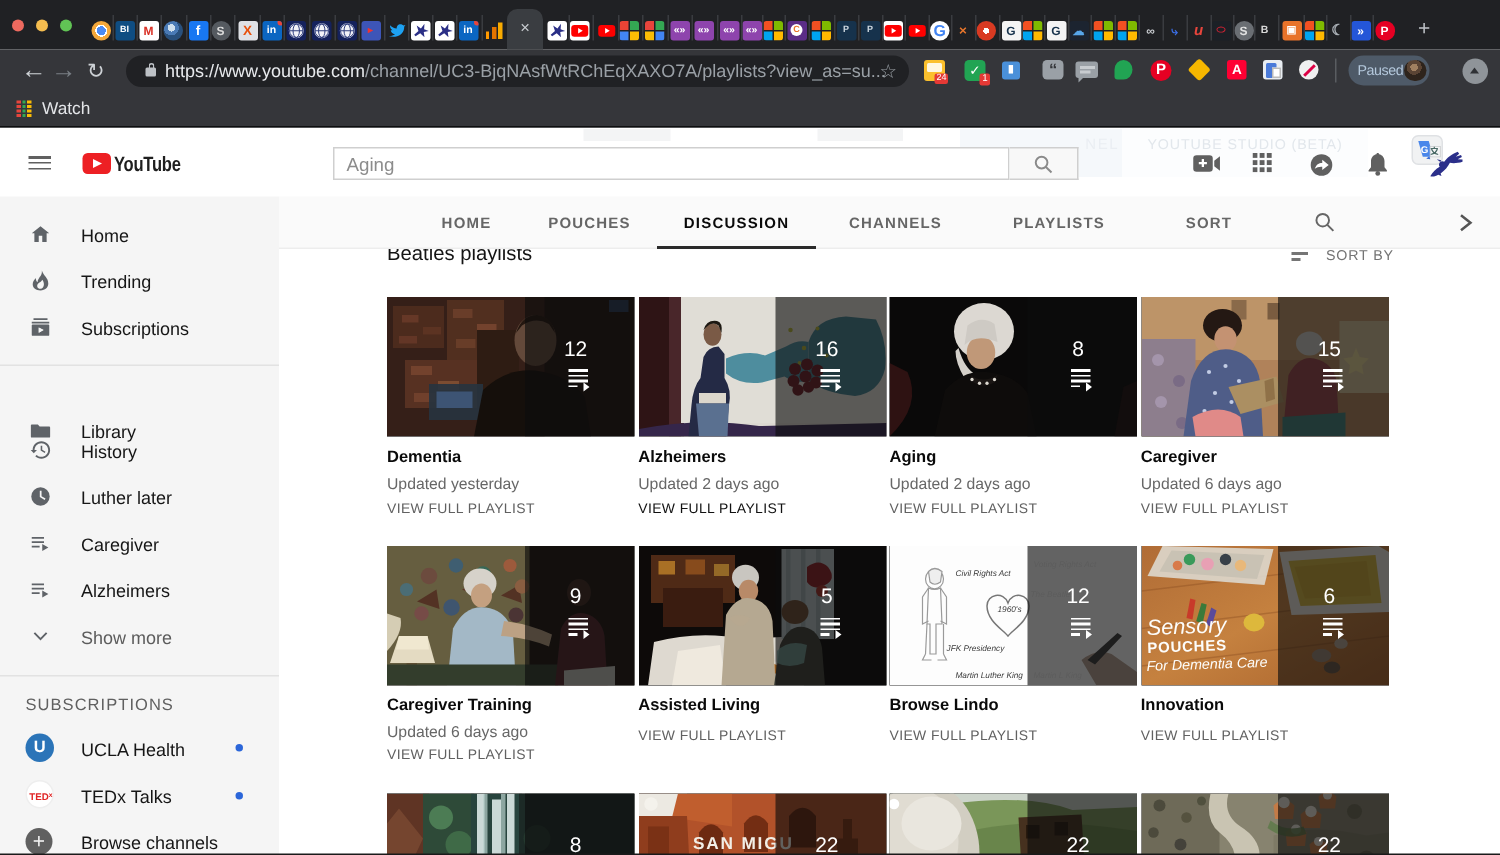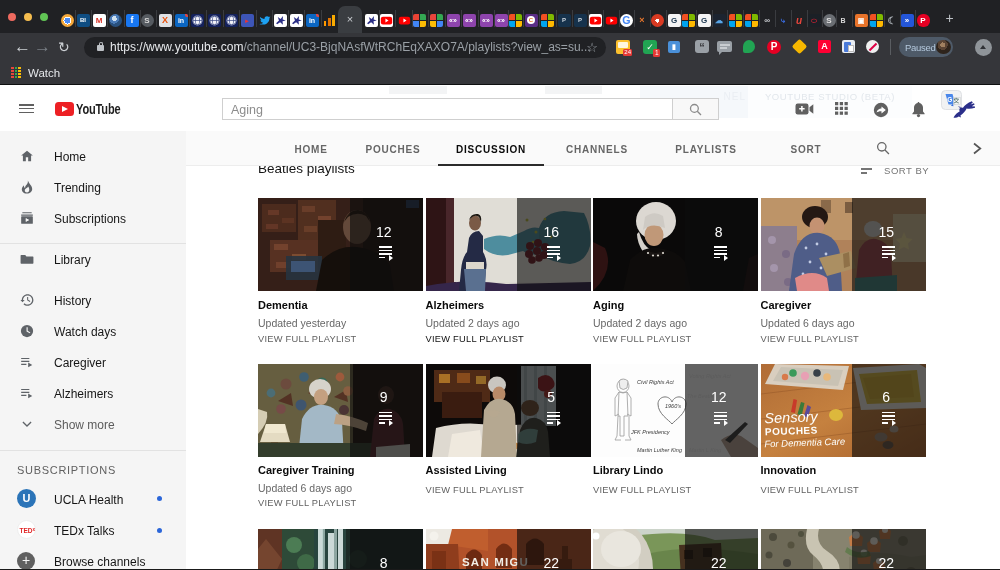--- a/index.html
+++ b/index.html
@@ -374,39 +374,39 @@
       </svg></span>
     <span class="glab" style="color:#161616">Trending</span>
   </div>
 <div class="gitem" style="top:203.1px">
     <span class="gico"><svg viewBox="0 0 24 24" width="14" height="14" fill="#5f6368">
         <path d="M4 2 H20 V4 H4 Z M2 6 H22 V8 H2 Z M2 10 C2 9.4 2.4 9 3 9 H21 C21.6 9 22 9.4 22 10 V21 C22 21.6 21.6 22 21 22 H3 C2.4 22 2 21.6 2 21 Z M10 12.5 V18.5 L15.5 15.5 Z" fill-rule="evenodd" clip-rule="evenodd"></path>
         <path d="M10 12.5 V18.5 L15.5 15.5 Z" fill="#f5f5f5"></path>
       </svg></span>
     <span class="glab" style="color:#161616">Subscriptions</span>
   </div>
-<div class="gitem" style="top:244px">
+<div class="gitem" style="top:272px">
     <span class="gico"><svg viewBox="0 0 24 24" width="14" height="14" fill="#5f6368">
         <path d="M2 5 H9 L11 7.5 H22 C22.6 7.5 23 7.9 23 8.5 V19 C23 19.6 22.6 20 22 20 H2 C1.4 20 1 19.6 1 19 V6 C1 5.4 1.4 5 2 5 Z"></path>
       </svg></span>
     <span class="glab" style="color:#161616">Library</span>
   </div>
 <div class="gitem" style="top:284.5px">
     <span class="gico"><svg viewBox="0 0 24 24" width="14" height="14">
         <path d="M13 2 C7.5 2 3 6.5 3 12 H0.8 L4.3 15.7 L8 12 H5.2 C5.2 7.6 8.6 4.2 13 4.2 C17.4 4.2 20.8 7.6 20.8 12 C20.8 16.4 17.4 19.8 13 19.8 C10.9 19.8 9 19 7.6 17.6 L6 19.2 C7.8 21 10.3 22 13 22 C18.5 22 23 17.5 23 12 C23 6.5 18.5 2 13 2 Z" fill="#5f6368"></path>
         <path d="M12.2 7 V12.6 L16.8 15.3 L17.7 13.9 L14 11.7 V7 Z" fill="#5f6368"></path>
       </svg></span>
     <span class="glab" style="color:#161616">History</span>
   </div>
 <div class="gitem" style="top:315.5px">
     <span class="gico"><svg viewBox="0 0 24 24" width="14" height="14">
         <circle cx="12" cy="12" r="10.5" fill="#5f6368"></circle>
         <path d="M11.2 5.5 V12.7 L16.7 16 L17.8 14.4 L13.2 11.6 V5.5 Z" fill="#f5f5f5"></path>
       </svg></span>
-    <span class="glab" style="color:#161616">Watch days</span>
+    <span class="glab" style="color:#161616">Luther later</span>
   </div>
 <div class="gitem" style="top:346.5px">
     <span class="gico"><svg viewBox="0 0 24 24" width="14" height="14" fill="#5f6368">
         <path d="M2 5 H16 V7 H2 Z M2 10 H16 V12 H2 Z M2 15 H11 V17 H2 Z M14 13 V21 L21 17 Z"></path>
       </svg></span>
     <span class="glab" style="color:#161616">Caregiver</span>
   </div>
 <div class="gitem" style="top:377.8px">
     <span class="gico"><svg viewBox="0 0 24 24" width="14" height="14" fill="#5f6368">
         <path d="M2 5 H16 V7 H2 Z M2 10 H16 V12 H2 Z M2 15 H11 V17 H2 Z M14 13 V21 L21 17 Z"></path>
@@ -771,19 +771,19 @@
 <div class="cupd" style="left:425.5px;top:316.5px">Updated 2 days ago</div>
 <div class="cview" style="left:425.5px;top:333.5px;color:#111">VIEW FULL PLAYLIST</div>
 <div class="ctitle" style="left:593px;top:299px">Aging</div>
 <div class="cupd" style="left:593px;top:316.5px">Updated 2 days ago</div>
 <div class="cview" style="left:593px;top:333.5px;color:#616161">VIEW FULL PLAYLIST</div>
 <div class="ctitle" style="left:760.5px;top:299px">Caregiver</div>
 <div class="cupd" style="left:760.5px;top:316.5px">Updated 6 days ago</div>
 <div class="cview" style="left:760.5px;top:333.5px;color:#616161">VIEW FULL PLAYLIST</div>
 <div class="ctitle" style="left:258px;top:464px">Caregiver Training</div>
 <div class="ctitle" style="left:425.5px;top:464px">Assisted Living</div>
-<div class="ctitle" style="left:593px;top:464px">Library Lindo</div>
+<div class="ctitle" style="left:593px;top:464px">Browse Lindo</div>
 <div class="ctitle" style="left:760.5px;top:464px">Innovation</div>
 <div class="cupd" style="left:258px;top:481.5px">Updated 6 days ago</div>
 <div class="cview" style="left:258px;top:497.5px">VIEW FULL PLAYLIST</div>
 <div class="cview" style="left:425.5px;top:485px">VIEW FULL PLAYLIST</div>
 <div class="cview" style="left:593px;top:485px">VIEW FULL PLAYLIST</div>
 <div class="cview" style="left:760.5px;top:485px">VIEW FULL PLAYLIST</div>
 <div class="abs" style="left:0;top:568.5px;width:1000px;height:1.5px;background:#1a1a1a"></div>
 </body></html>

